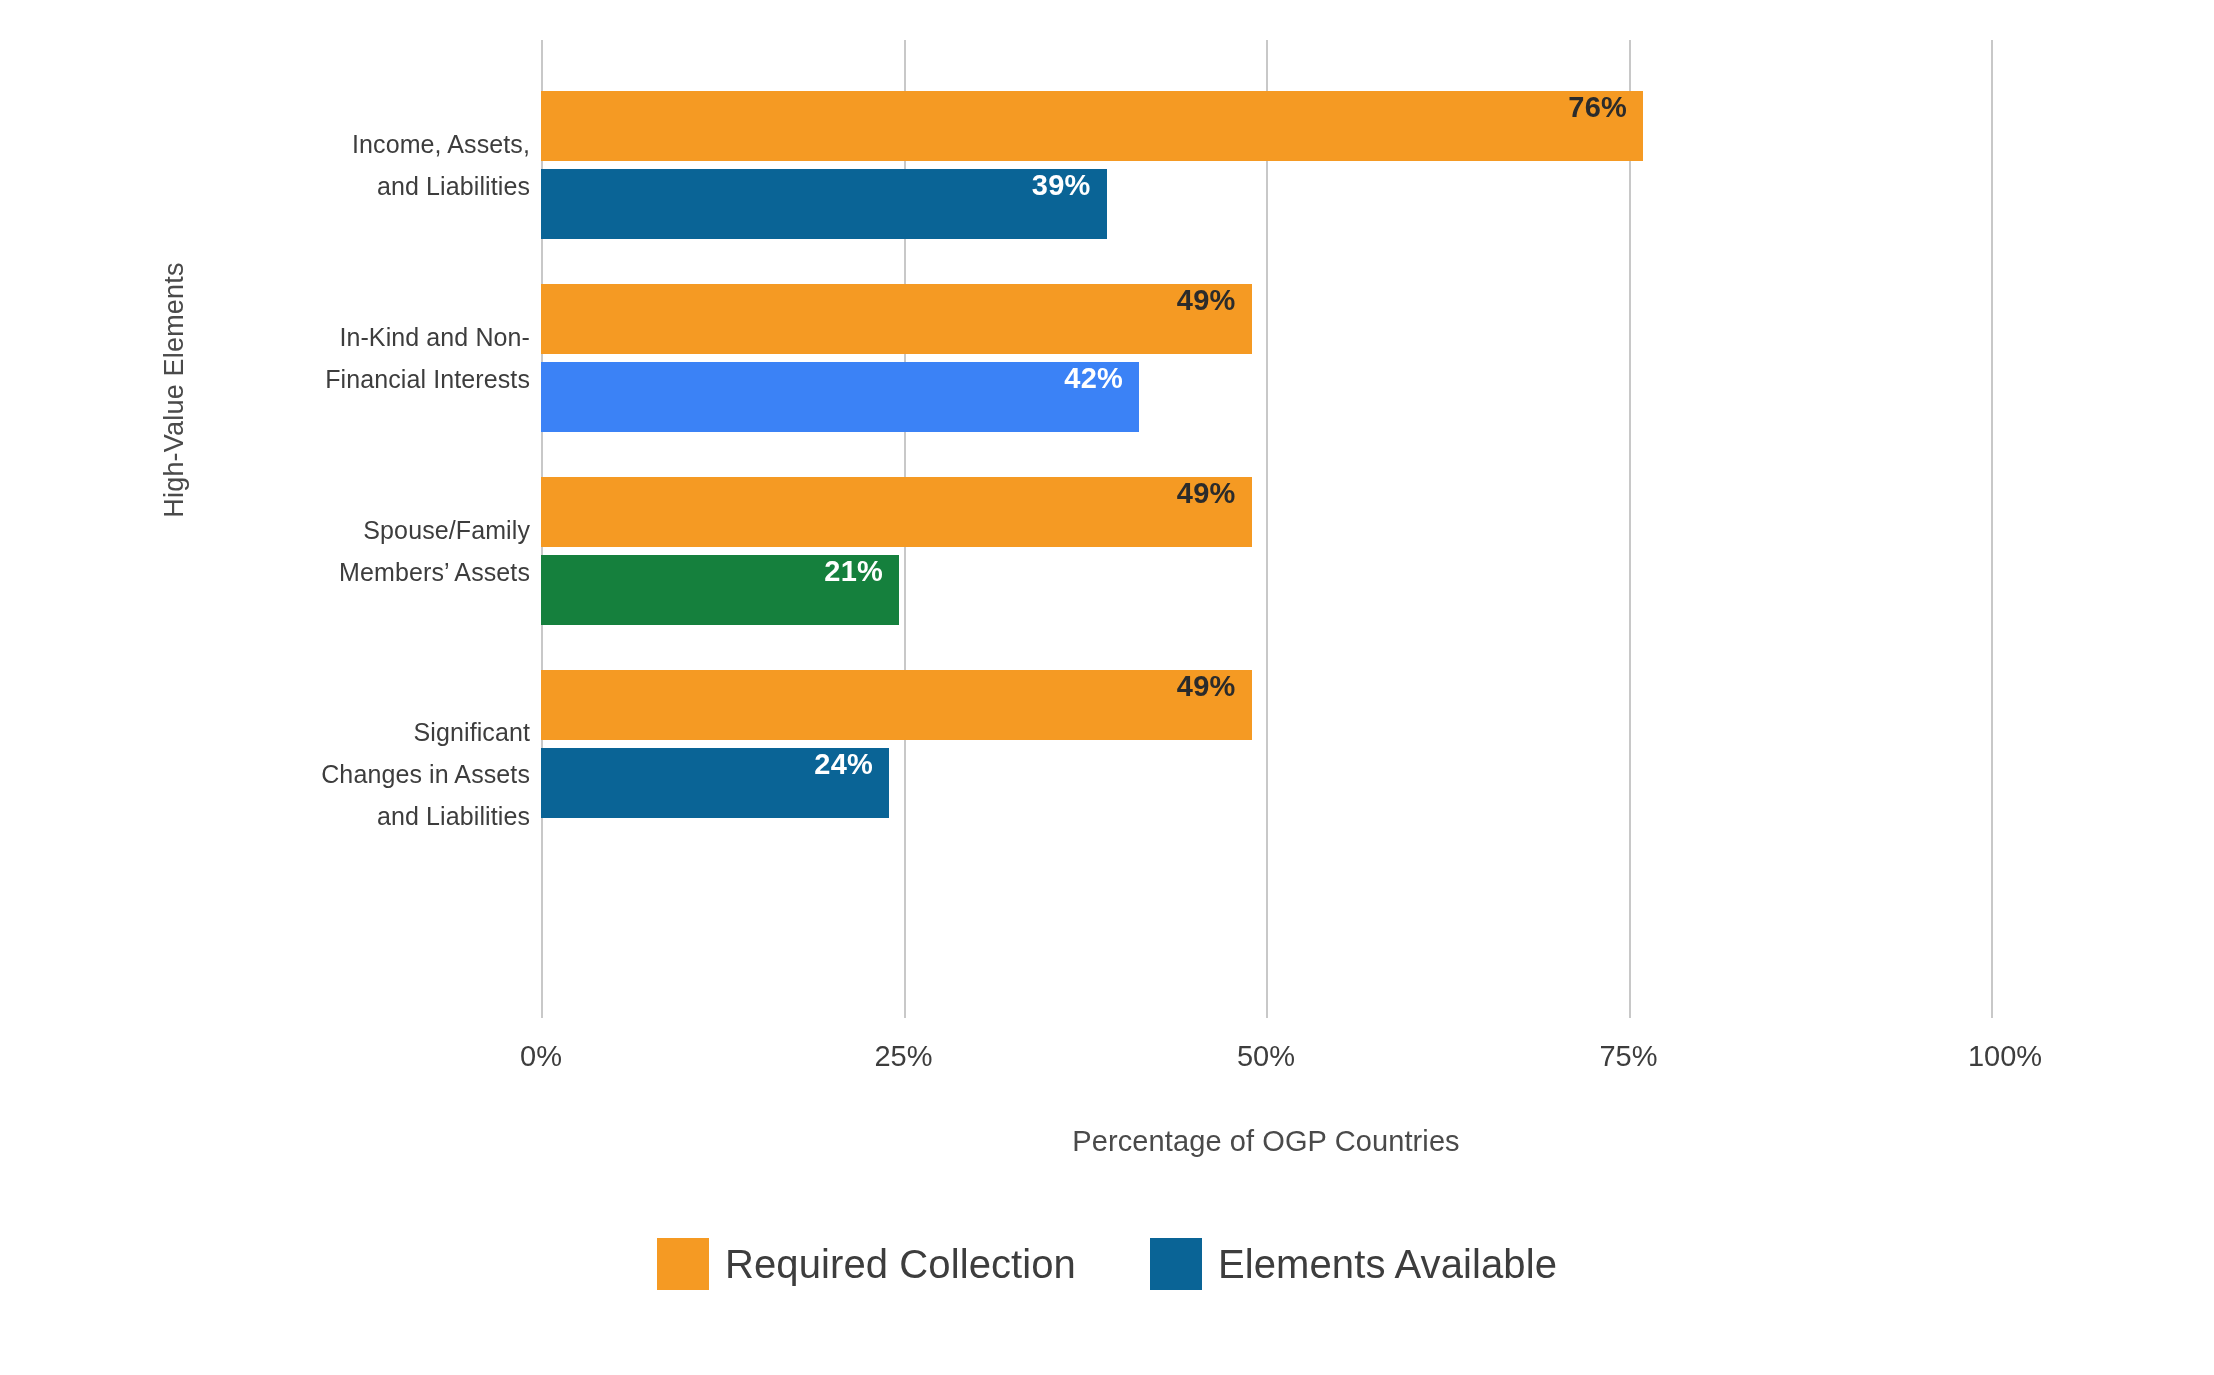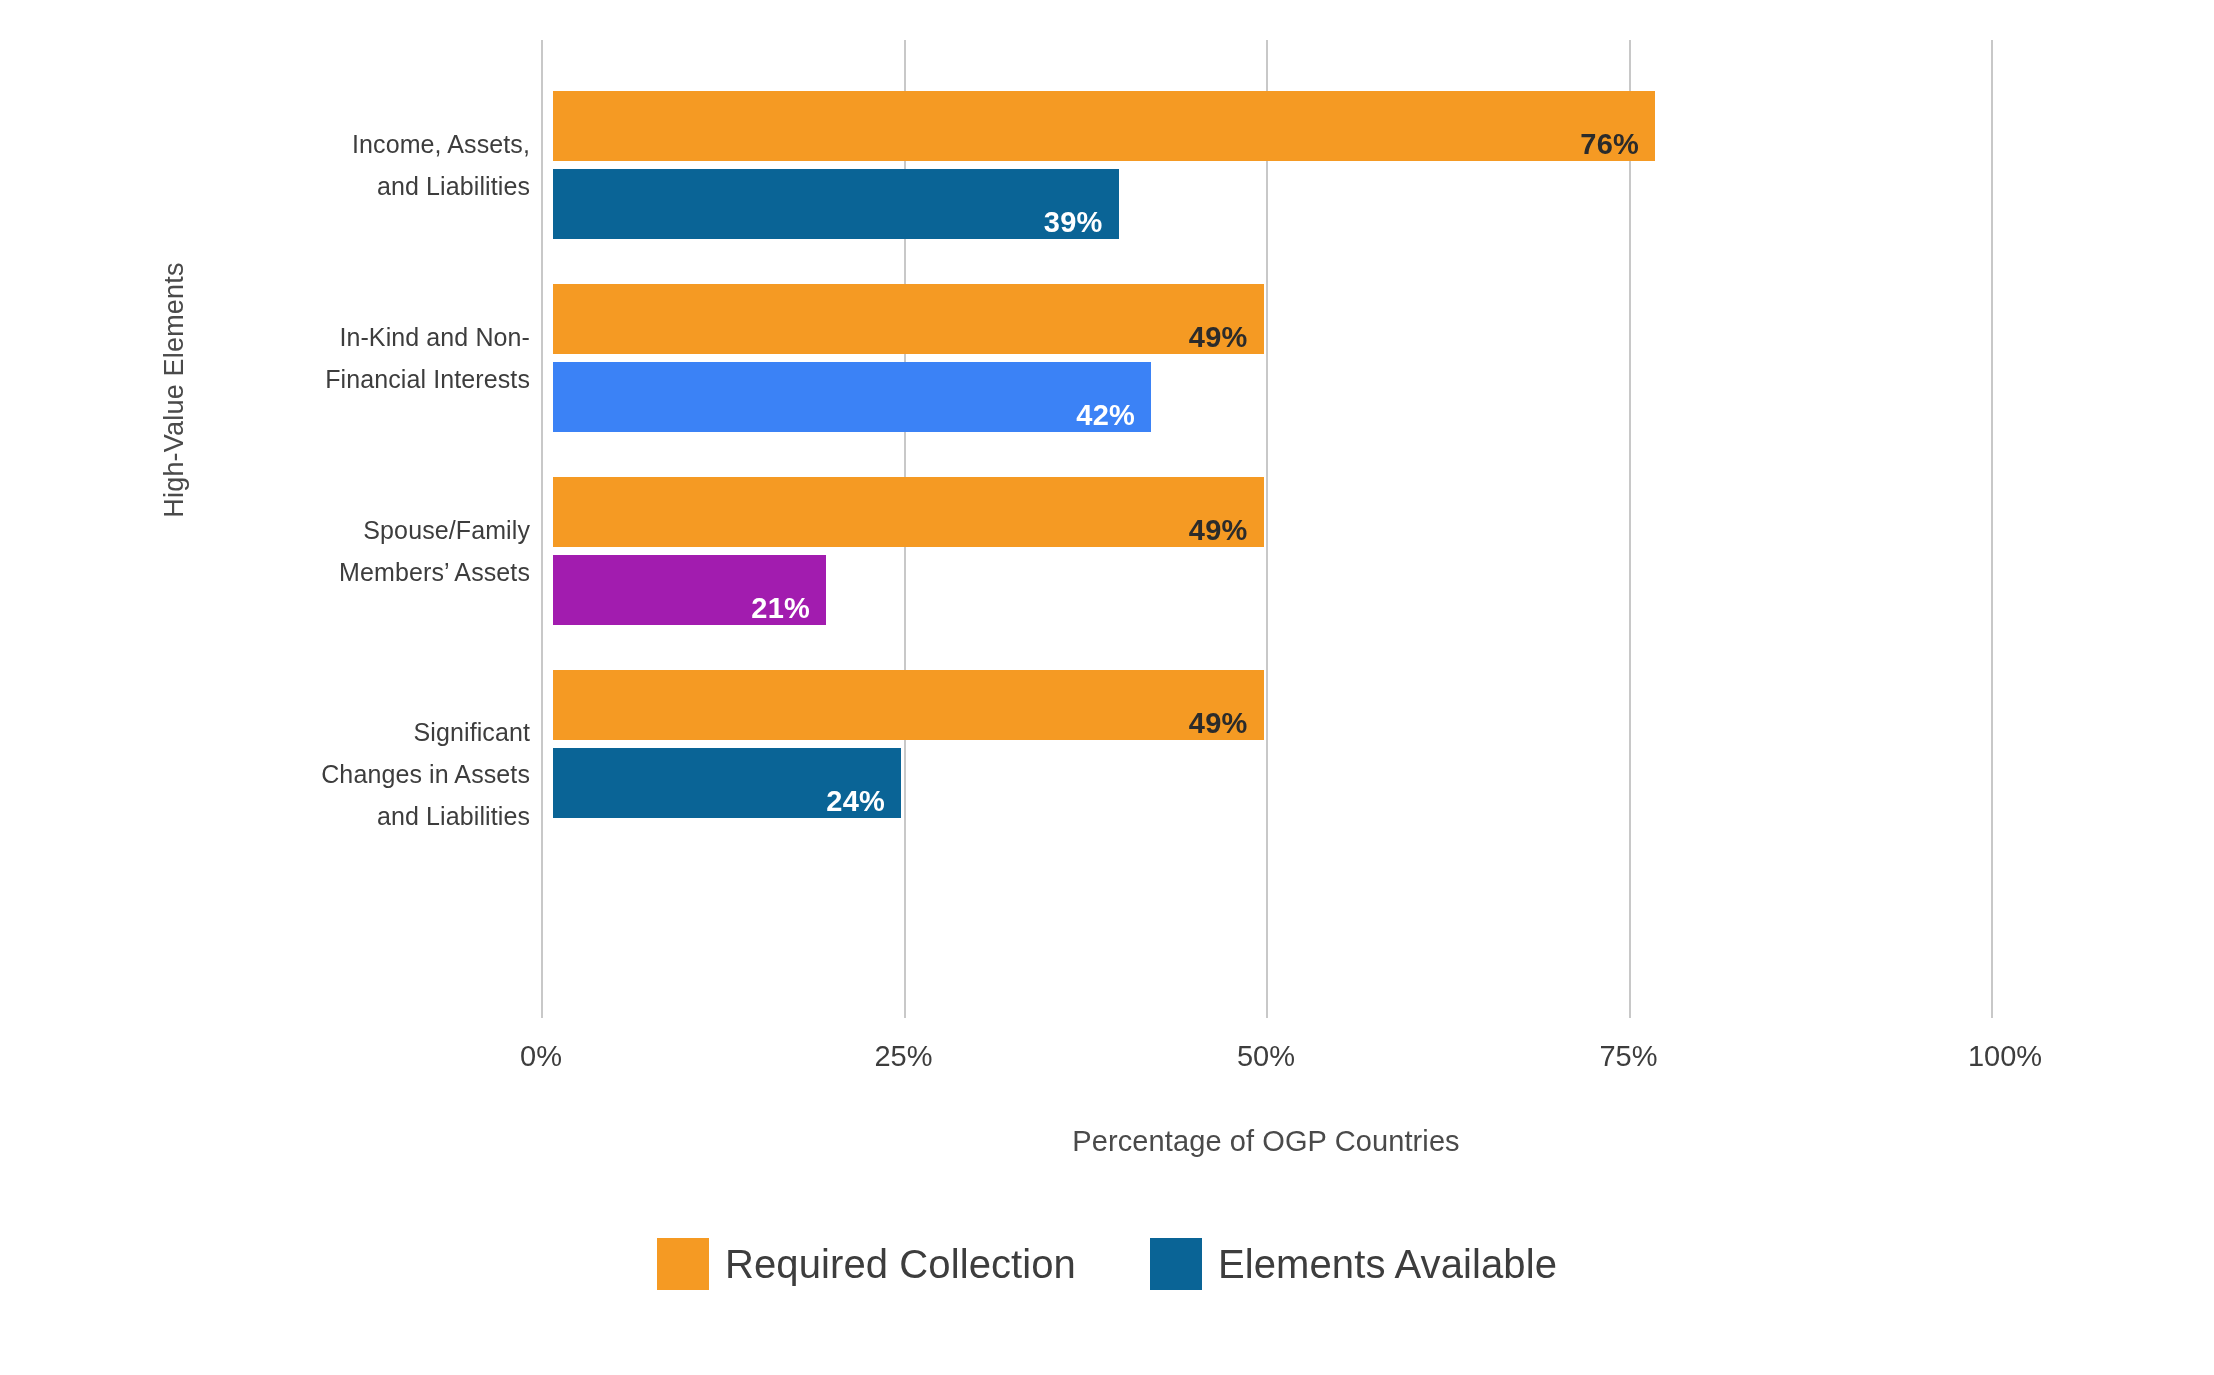--- a/index.html
+++ b/index.html
@@ -72,24 +72,24 @@
     position: absolute;
     top: 0;
     bottom: 0;
     width: 2px;
     background: #c8c8c8;
   }
 
   
   .bar {
     position: absolute;
-    left: 12px;
+    left: 0;
     height: 70px;
     display: flex;
-    align-items: flex-end;
+    align-items: flex-start;
     justify-content: flex-end;
     box-sizing: border-box;
     padding-right: 16px;
   }
   .bar .bar-value {
     font-size: 29px;
     font-weight: bold;
     letter-spacing: 0.2px;
     white-space: nowrap;
   }
@@ -193,21 +193,21 @@
       </div>
       <div class="bar series-required" style="top: 244px; width: 710.5px; background: rgb(245, 154, 35);">
         <span class="bar-value" style="color: rgb(43, 43, 43);">49%</span>
       </div>
       <div class="bar series-public" style="top: 322px; width: 598px; background: #3b82f6;">
         <span class="bar-value" style="color: rgb(255, 255, 255);">42%</span>
       </div>
       <div class="bar series-required" style="top: 437px; width: 710.5px; background: rgb(245, 154, 35);">
         <span class="bar-value" style="color: rgb(43, 43, 43);">49%</span>
       </div>
-      <div class="bar series-public" style="top: 515px; width: 273px; background: #a21caf;">
+      <div class="bar series-public" style="top: 515px; width: 358px; background: #15803d;">
         <span class="bar-value" style="color: rgb(255, 255, 255);">21%</span>
       </div>
       <div class="bar series-required" style="top: 630px; width: 710.5px; background: rgb(245, 154, 35);">
         <span class="bar-value" style="color: rgb(43, 43, 43);">49%</span>
       </div>
       <div class="bar series-public" style="top: 708px; width: 348px; background: rgb(10, 100, 150);">
         <span class="bar-value" style="color: rgb(255, 255, 255);">24%</span>
       </div>
     </div>
 

